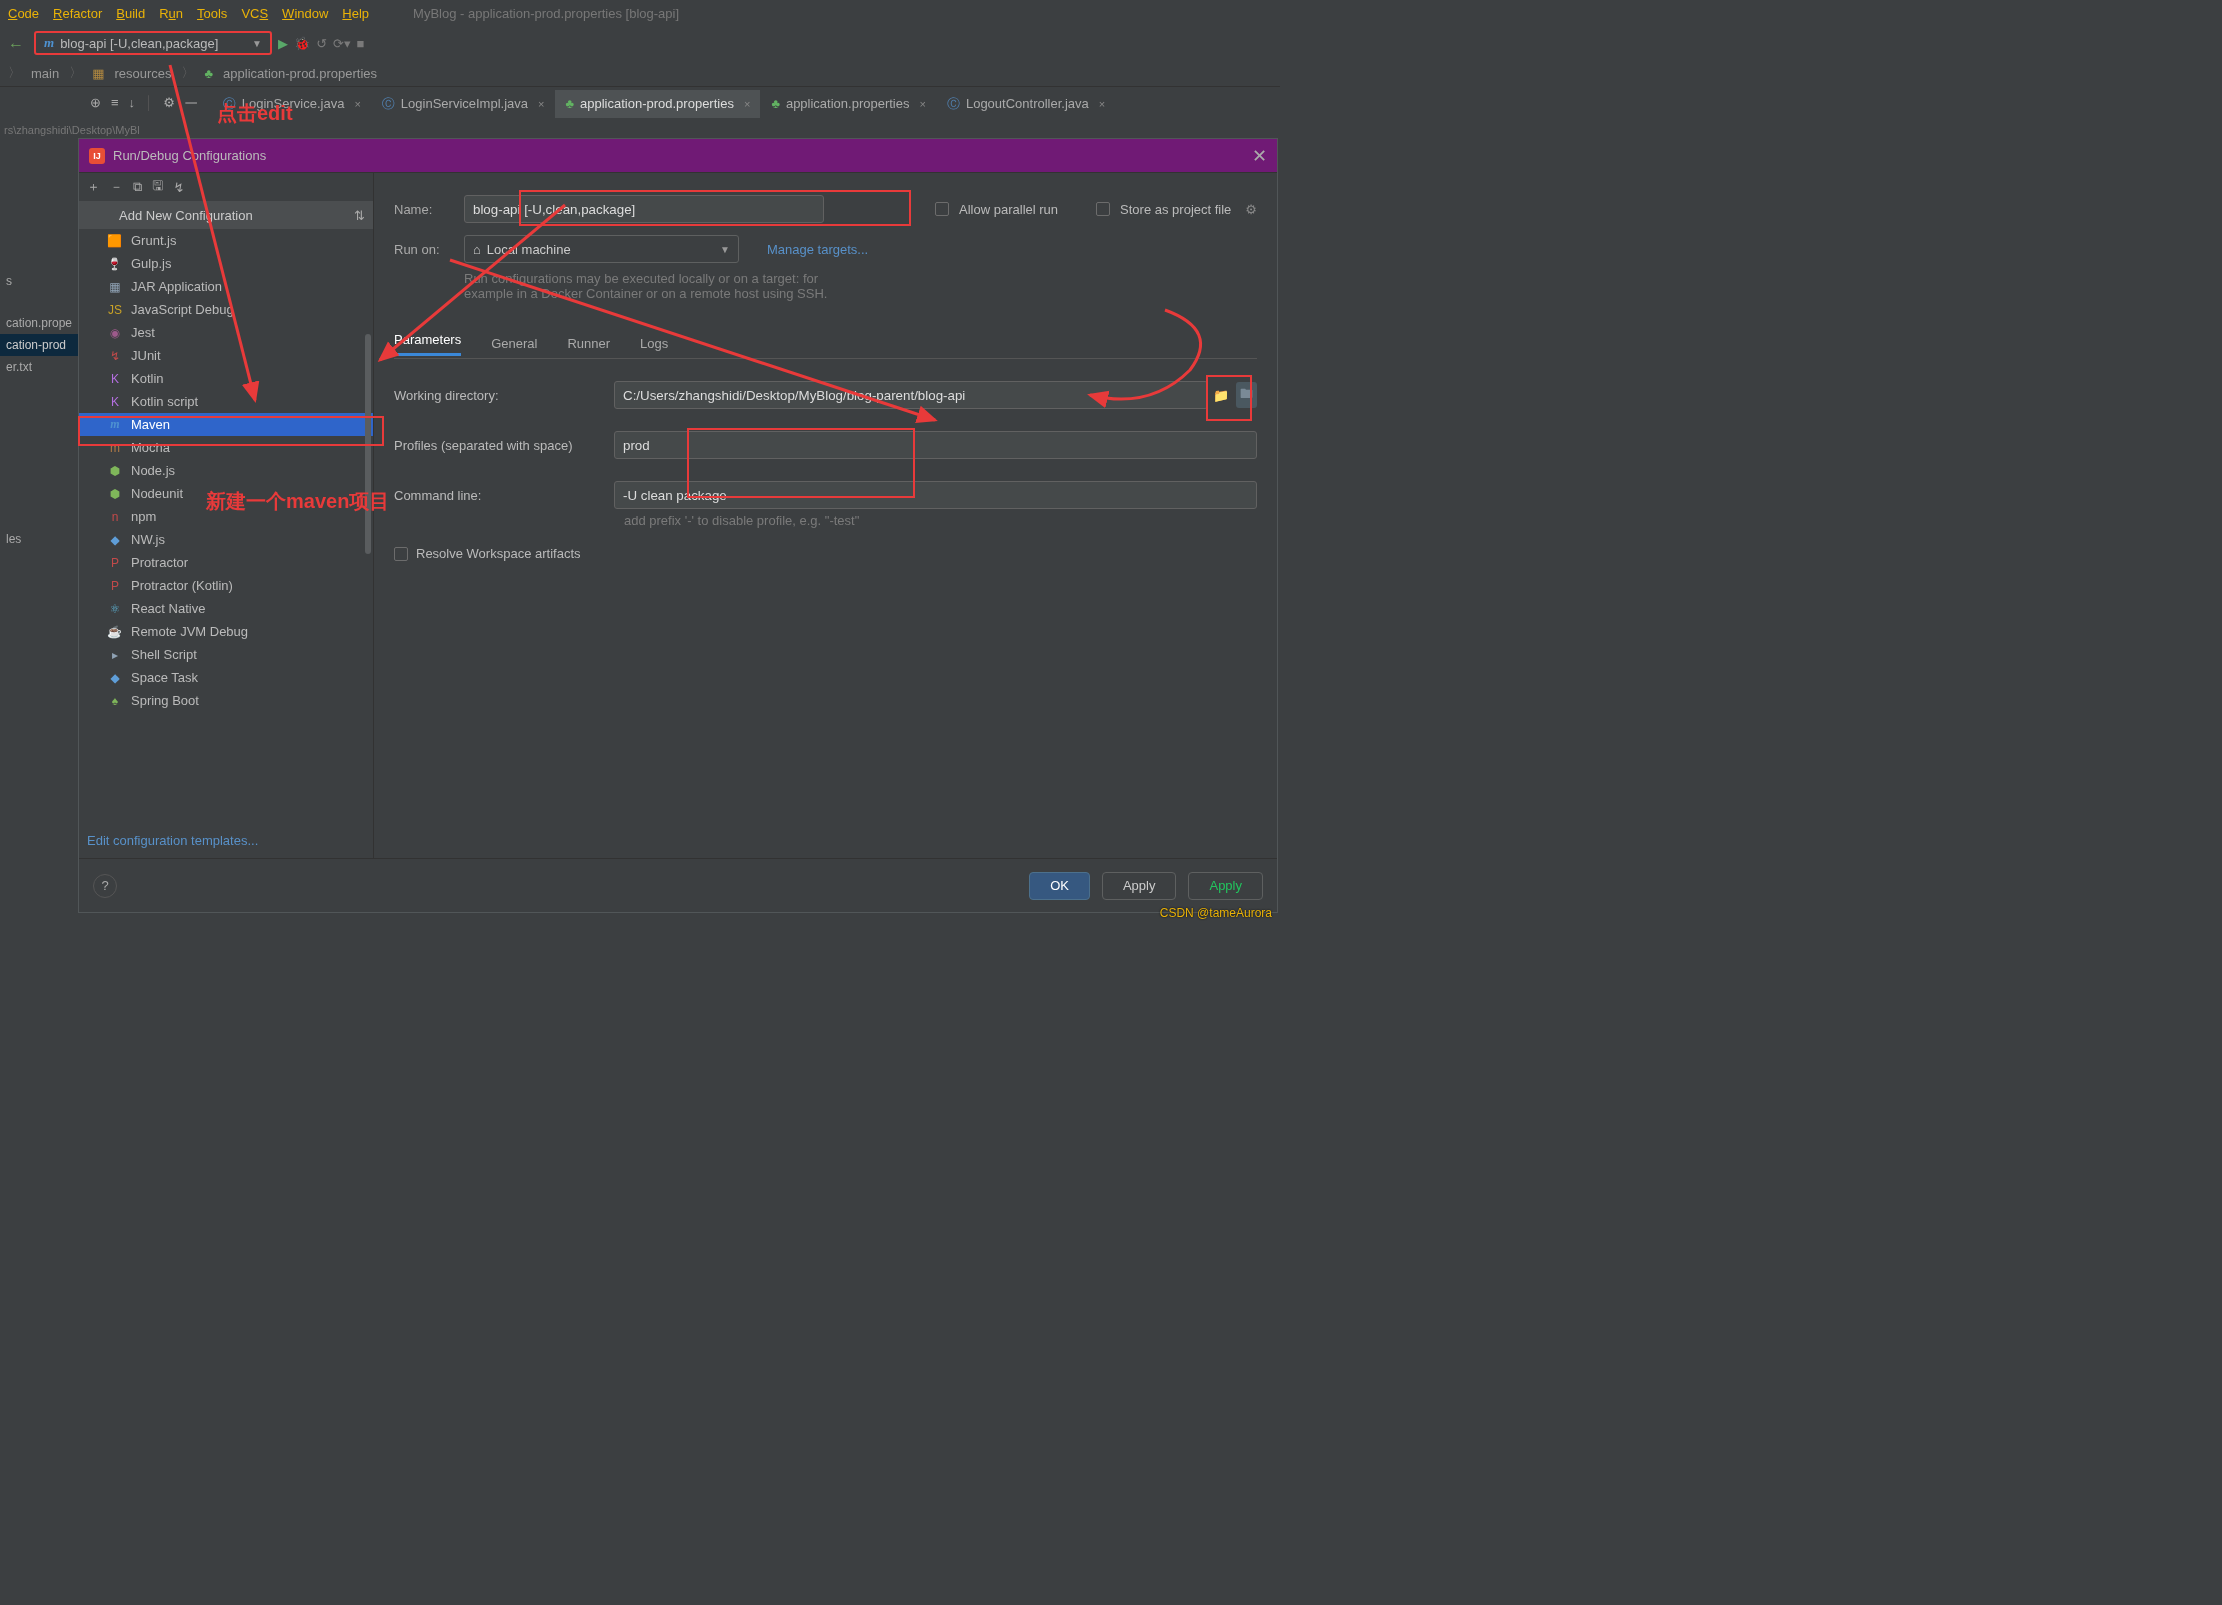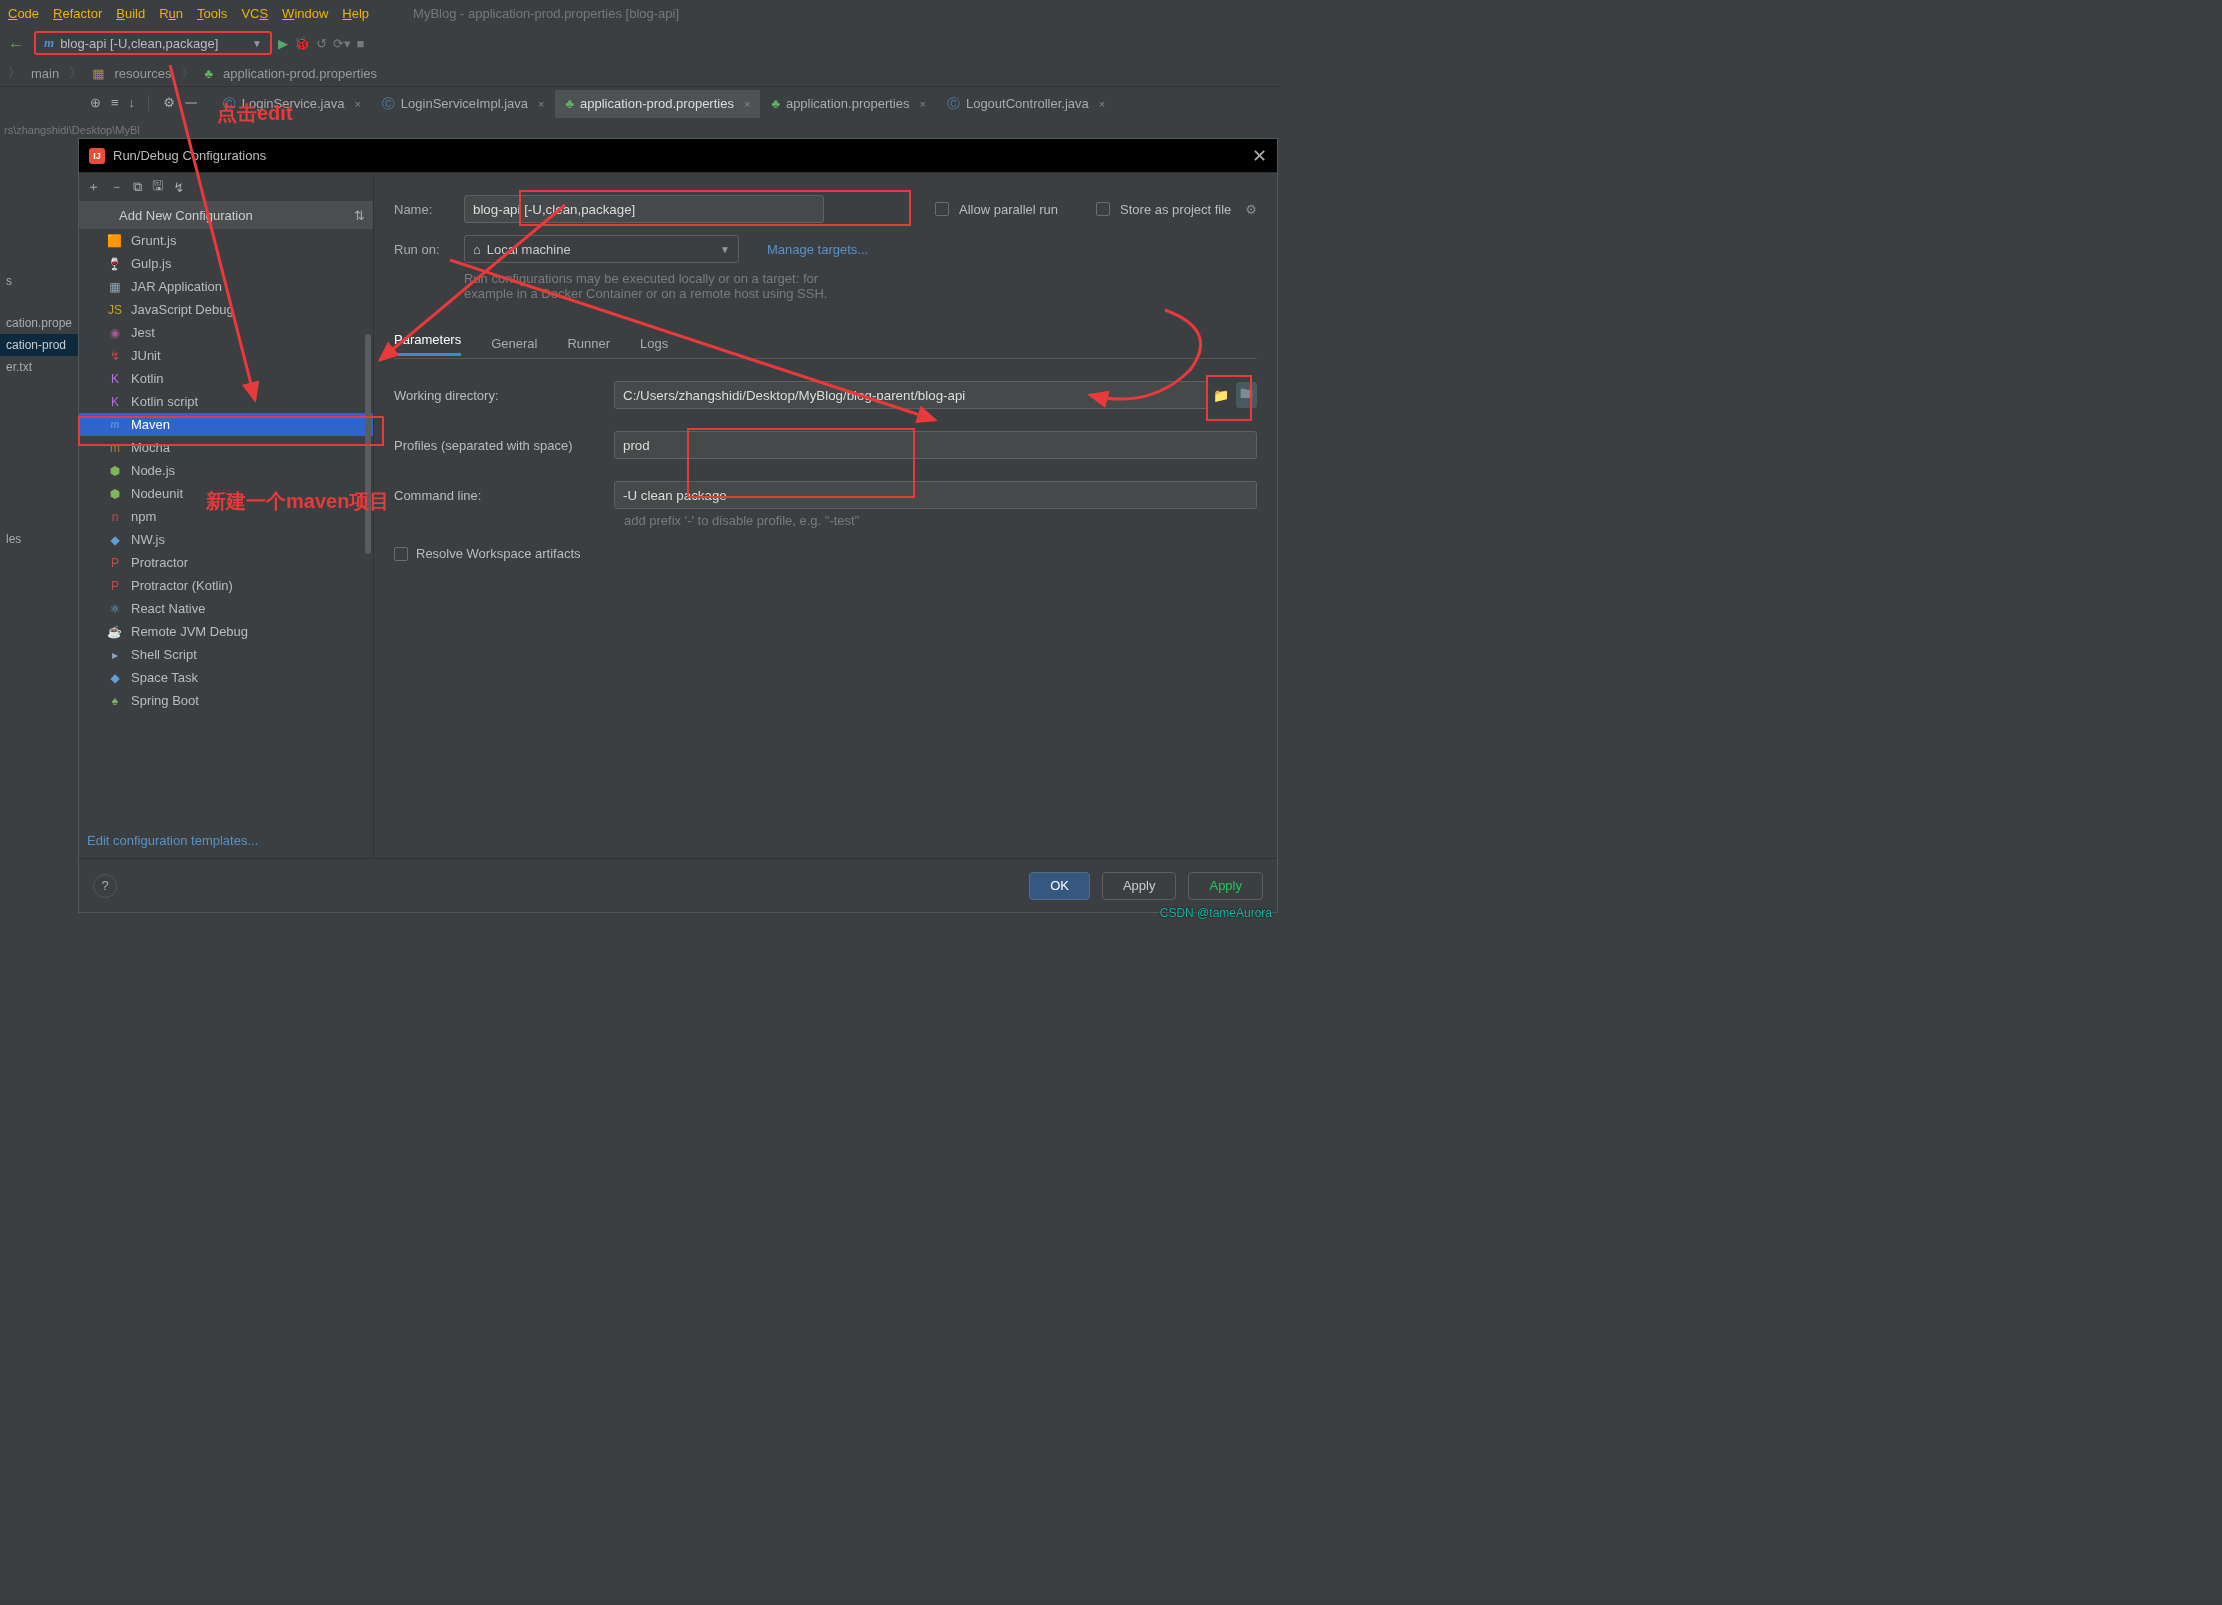--- a/index.html
+++ b/index.html
@@ -22,21 +22,21 @@
   .tb-sp{display:flex;gap:10px;color:#aaa;margin-right:14px;}
   .etab{display:flex;align-items:center;height:28px;padding:0 10px;gap:6px;color:#aaa;}
   .etab.active{background:#4e5254;color:#ddd;}
   .etab .x{color:#888;margin-left:4px;font-size:11px;}
   .java-c{color:#507daa;}
   .left-bg{position:absolute;left:0;top:120px;width:80px;height:600px;background:#3c3f41;}
   .proj-item{padding:4px 6px;color:#aaa;font-size:12px;}
   .proj-sel{background:#0d293e;color:#ccc;}
 
   .dialog{position:absolute;left:78px;top:138px;width:1200px;height:775px;background:#3c3f41;border:1px solid #515658;display:flex;flex-direction:column;}
-  .dlg-title{height:34px;background:#000000;display:flex;align-items:center;padding:0 10px;border-bottom:1px solid #323232;gap:8px;}
+  .dlg-title{height:34px;background:#701a75;display:flex;align-items:center;padding:0 10px;border-bottom:1px solid #323232;gap:8px;}
   .dlg-close{margin-left:auto;color:#aaa;font-size:18px;cursor:pointer;}
   .dlg-body{flex:1;display:flex;}
   .dlg-left{width:295px;border-right:1px solid #323232;display:flex;flex-direction:column;}
   .dlg-tool{height:28px;display:flex;align-items:center;gap:10px;padding:0 8px;color:#aaa;}
   .dlg-head{height:28px;background:#4b4e50;color:#ccc;display:flex;align-items:center;padding:0 40px;position:relative;}
   .expand-icon{position:absolute;right:8px;color:#aaa;}
   .cfg-list{flex:1;overflow:hidden;position:relative;}
   .cfg-item{height:23px;display:flex;align-items:center;gap:8px;padding-left:28px;color:#bbb;}
   .cfg-item.selected{background:#2f65ca;color:#fff;}
   .cfg-item .ic{display:inline-flex;width:16px;height:16px;align-items:center;justify-content:center;font-size:12px;}
@@ -58,21 +58,21 @@
   .wdir-icon{color:#7a8a96;margin-left:6px;cursor:pointer;}
 
   .dlg-foot{height:54px;border-top:1px solid #323232;display:flex;align-items:center;padding:0 14px;gap:12px;}
   .help-c{width:24px;height:24px;border:1px solid #555;border-radius:50%;display:flex;align-items:center;justify-content:center;color:#aaa;}
   .btn{height:28px;padding:0 20px;border:1px solid #5e6060;border-radius:4px;color:#ccc;display:flex;align-items:center;cursor:pointer;}
   .btn.primary{background:#365880;border-color:#4c708c;color:#fff;}
   .btn.disabled{color:#22c55e;}
 
   .annot-red{color:#e83a3a;font-weight:bold;font-size:20px;position:absolute;pointer-events:none;font-family:"Microsoft YaHei",sans-serif;}
   .red-box{position:absolute;border:2px solid #e83a3a;pointer-events:none;}
-  .watermark{position:absolute;right:8px;bottom:4px;color:#14b8a6;font-size:12px;text-shadow:0 0 2px #000;}
+  .watermark{position:absolute;right:8px;bottom:4px;color:#eab308;font-size:12px;text-shadow:0 0 2px #000;}
   svg.arrow{position:absolute;pointer-events:none;}
   .scroll-thumb{position:absolute;right:2px;top:105px;width:6px;height:220px;background:#5a5d5f;border-radius:3px;}
   .ij-icon{width:16px;height:16px;background:#e84e36;border-radius:3px;position:relative;display:inline-flex;align-items:center;justify-content:center;font-size:9px;color:#fff;font-weight:bold;}
 </style>
 </head>
 <body>
 
 <div class="topbar">
   <span class="menu-item"><span class="ul">C</span><span __="Code">ode</span></span>
   <span class="menu-item"><span class="ul">R</span>efactor</span>

